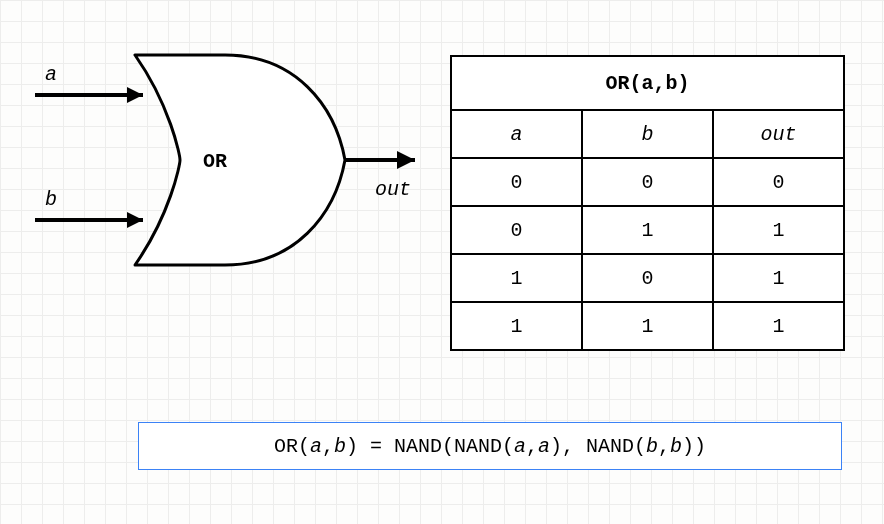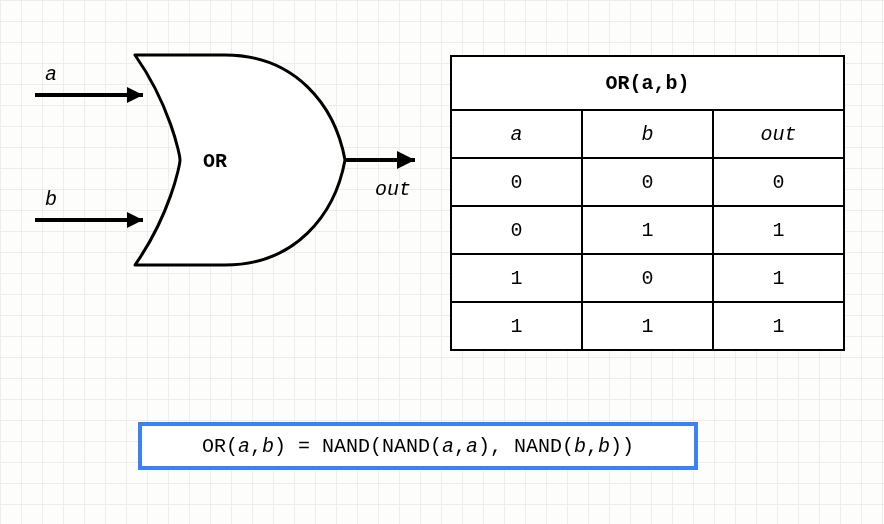--- a/index.html
+++ b/index.html
@@ -44,23 +44,23 @@
     font-weight: 700;
     font-size: 20px;
   }
   .truth-table .hdr td { height: 48px; font-style: italic; }
   .truth-table .row td { height: 48px; }
   .truth-table td { width: 131px; }
   .formula-box {
     position: absolute;
     left: 138px;
     top: 422px;
-    width: 560px;
+    width: 704px;
     height: 48px;
-    border: 4px solid #3b82f6;
+    border: 1px solid #3b82f6;
     background: #fff;
     display: flex;
     align-items: center;
     justify-content: center;
     white-space: pre;
     font-size: 20px;
   }
   .formula-box .it { font-style: italic; }
   .gate-label {
     font-weight: 700;

